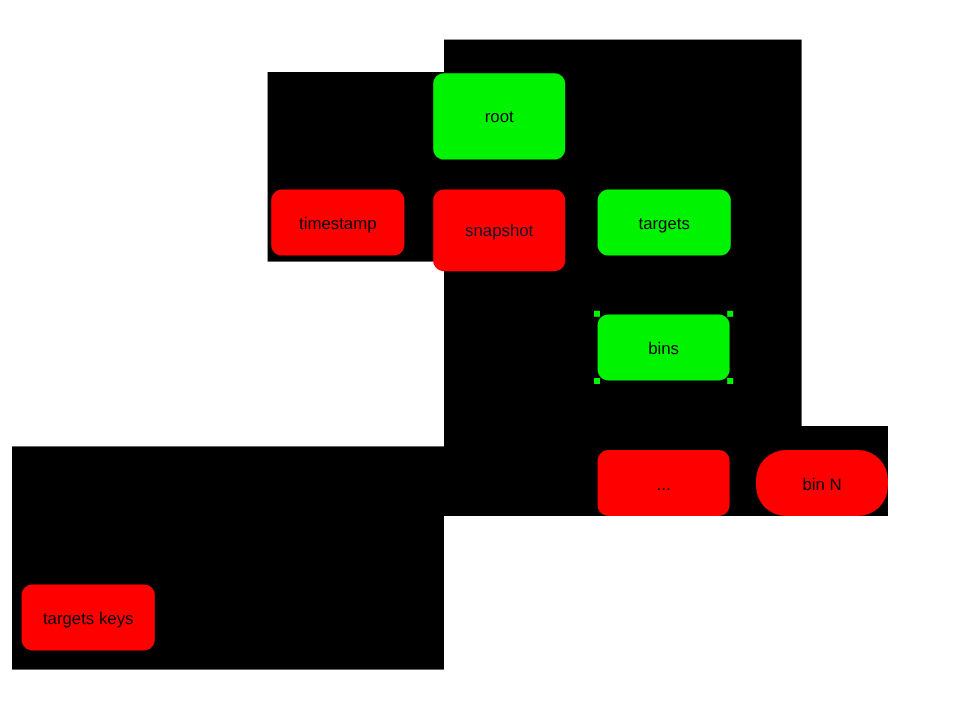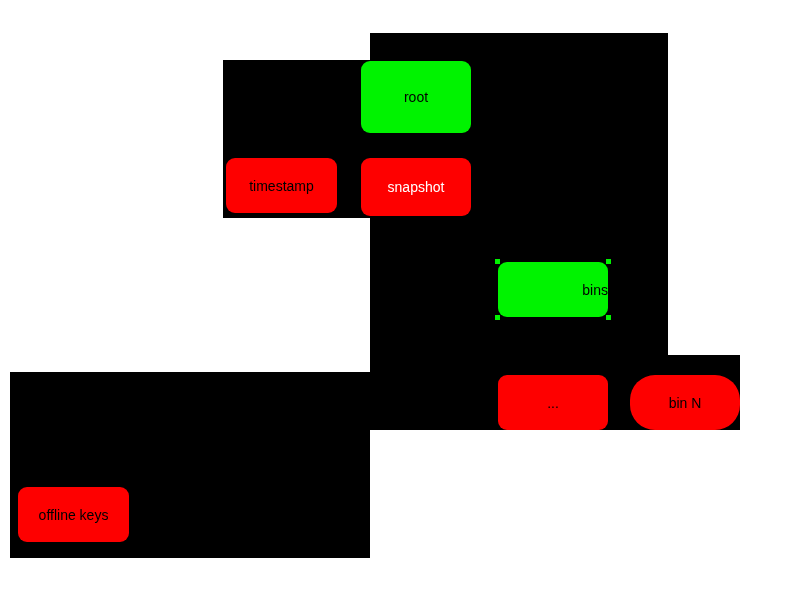--- a/index.html
+++ b/index.html
@@ -57,32 +57,35 @@
     <div class="block" style="left: 223px; top: 60px; width: 147px; height: 158px; background: rgb(0, 0, 0);"></div>
     <div class="block" style="left: 370px; top: 33px; width: 298px; height: 322px; background: rgb(0, 0, 0);"></div>
     <div class="block" style="left: 370px; top: 355px; width: 370px; height: 75px; background: rgb(0, 0, 0);"></div>
     <div class="block" style="left: 10px; top: 372px; width: 360px; height: 186px; background: rgb(0, 0, 0);"></div>
     <div class="node green" style="left: 361px; top: 61px; width: 110px; height: 72px; background: rgb(0, 243, 0); color: rgb(0, 0, 0);">
       <span>root</span>
     </div>
     <div class="node red" style="left: 226px; top: 158px; width: 111px; height: 55px; background: rgb(254, 0, 0); color: rgb(0, 0, 0);">
       <span>timestamp</span>
     </div>
-    <div class="node red" style="left: 361px; top: 158px; width: 110px; height: 58px; background: rgb(254, 0, 0); color: #ffffff;">
+    <div class="node red" style="left: 361px; top: 158px; width: 110px; height: 68px; background: rgb(254, 0, 0); color: #0f172a;">
       <span>snapshot</span>
     </div>
-    <div class="node green" style="left: 498px; top: 262px; width: 110px; height: 55px; background: rgb(0, 243, 0); color: rgb(0, 0, 0); justify-content: flex-end;">
+    <div class="node green" style="left: 498px; top: 158px; width: 111px; height: 55px; background: rgb(0, 243, 0); color: rgb(0, 0, 0);">
+      <span>targets</span>
+    </div>
+    <div class="node green" style="left: 498px; top: 262px; width: 110px; height: 55px; background: rgb(0, 243, 0); color: rgb(0, 0, 0);">
       <span>bins</span>
       <span class="handle tl" style="background: rgb(0, 243, 0);"></span>
       <span class="handle tr" style="background: rgb(0, 243, 0);"></span>
       <span class="handle bl" style="background: rgb(0, 243, 0);"></span>
       <span class="handle br" style="background: rgb(0, 243, 0);"></span>
     </div>
     <div class="node red" style="left: 498px; top: 375px; width: 110px; height: 55px; background: rgb(254, 0, 0); color: rgb(0, 0, 0);">
       <span>...</span>
     </div>
     <div class="node red" style="left: 630px; top: 375px; width: 110px; height: 55px; background: rgb(254, 0, 0); color: rgb(0, 0, 0); border-radius: 25px;">
       <span>bin N</span>
     </div>
     <div class="node red" style="left: 18px; top: 487px; width: 111px; height: 55px; background: rgb(254, 0, 0); color: rgb(0, 0, 0);">
-      <span>offline keys</span>
+      <span>targets keys</span>
     </div>
   </div>
 
 </body></html>

